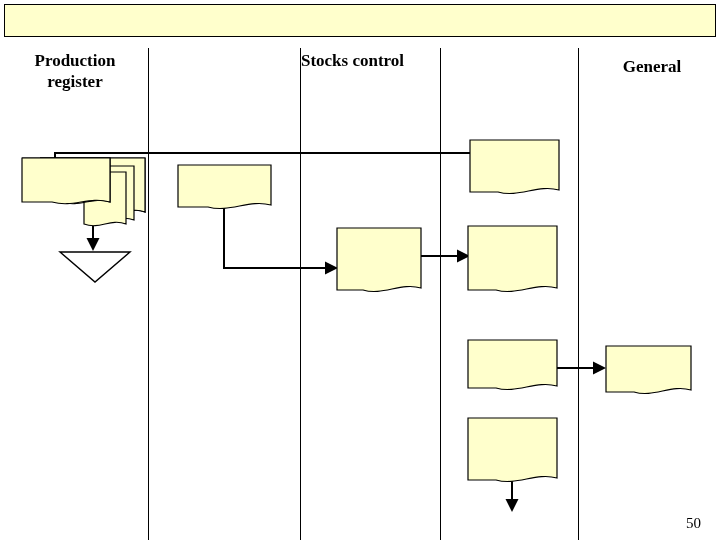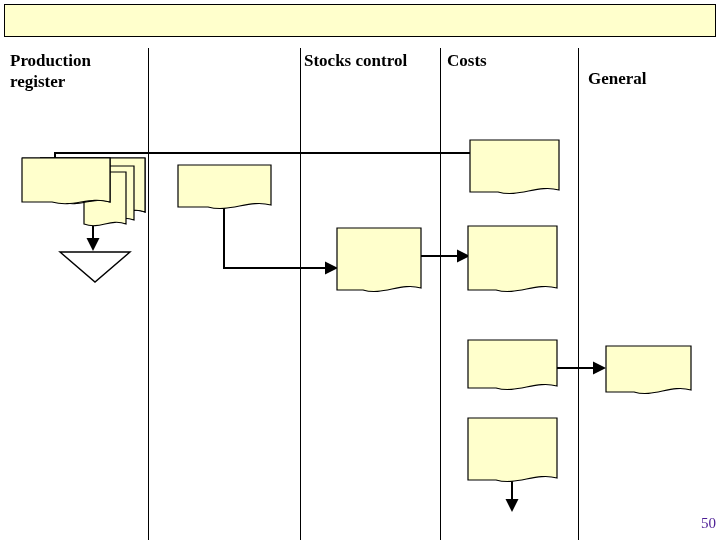--- a/index.html
+++ b/index.html
@@ -27,21 +27,21 @@
     top: 4px;
     width: 712px;
     height: 33px;
     background: #ffffcc;
     border: 1px solid #000000;
     box-sizing: border-box;
   }
   
   .col-header {
     position: absolute;
-    text-align: left;
+    text-align: center;
     font-weight: bold;
     font-size: 17px;
     line-height: 21px;
     color: #000000;
     font-family: "Liberation Serif", serif;
   }
   
   .vline {
     position: absolute;
     width: 1px;
@@ -55,49 +55,48 @@
     display: block;
     overflow: visible;
   }
   
   .conn {
     position: absolute;
     overflow: visible;
   }
   .page-num {
     position: absolute;
-    right: 4px;
+    right: 19px;
     bottom: 8px;
     font-size: 15px;
     font-family: "Liberation Serif", serif;
-    color: #4c1d95;
+    color: #000000;
   }
 </style>
 </head>
 <body>
 
 <div id="slide">
 
   <div class="banner"></div>
 
   <div class="col-header" style="left:10px; top:50px; width:130px;">
     <div>Production</div>
     <div>register</div>
   </div>
 
 
-  <div class="col-header" style="left:304px; top:50px; width:133px;">
+  <div class="col-header" style="left:286px; top:50px; width:133px;">
     <div>Stocks control</div>
   </div>
 
   <div class="col-header" style="left:447px; top:50px; width:130px;">
-    <div>Costs</div>
   </div>
 
-  <div class="col-header" style="left:588px; top:68px; width:128px;">
+  <div class="col-header" style="left:588px; top:56px; width:128px;">
     <div>General</div>
   </div>
 
   <div class="vline" style="left:148px; top:48px; height:492px;"></div>
   <div class="vline" style="left:300px; top:48px; height:492px;"></div>
   <div class="vline" style="left:440px; top:48px; height:492px;"></div>
   <div class="vline" style="left:578px; top:48px; height:492px;"></div>
 
   <svg class="conn" style="left:55px; top:140px;" width="430" height="30">
     <path d="M0,22 L0,13 L417,13" stroke="#000000" stroke-width="2" fill="none"></path>

